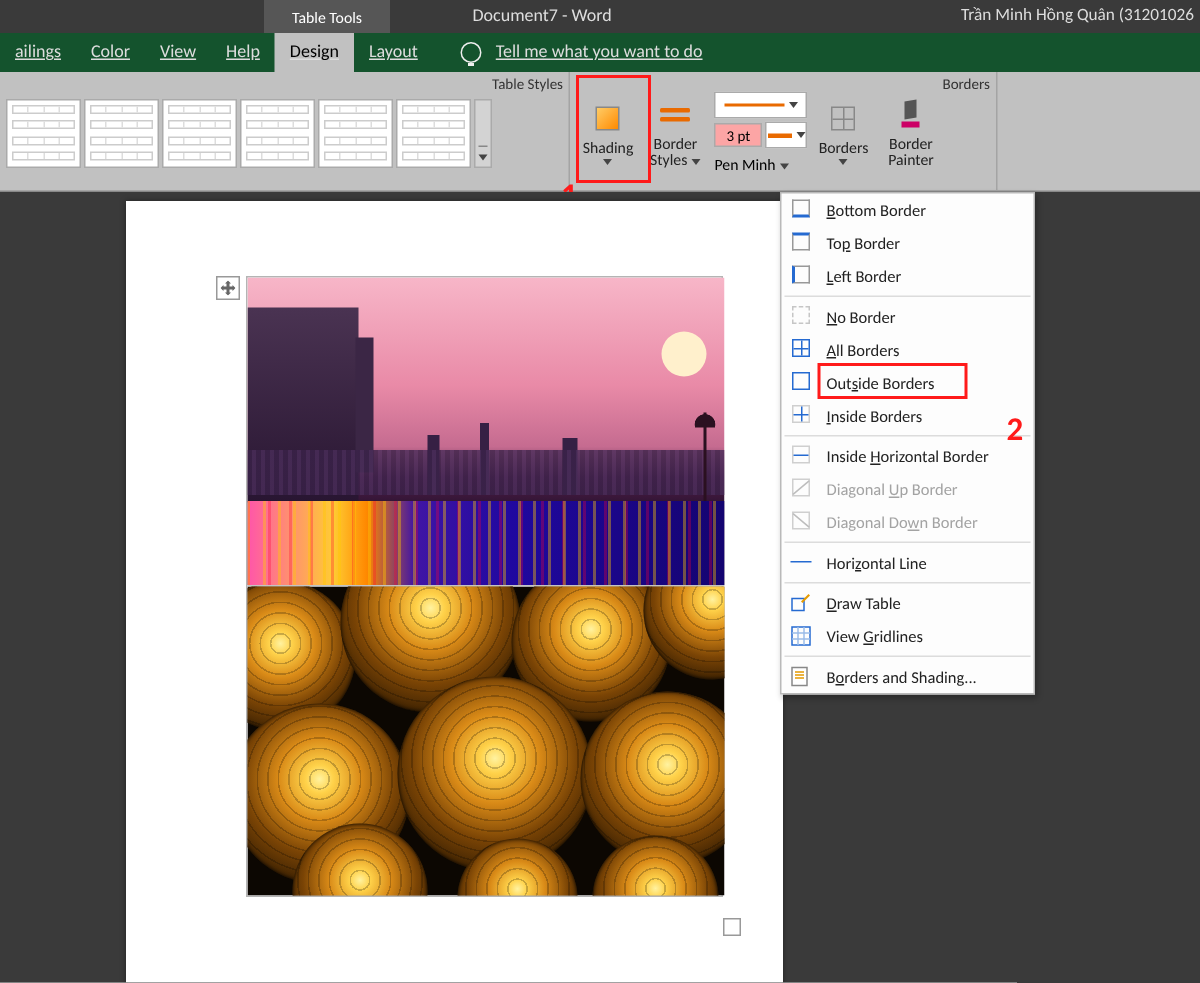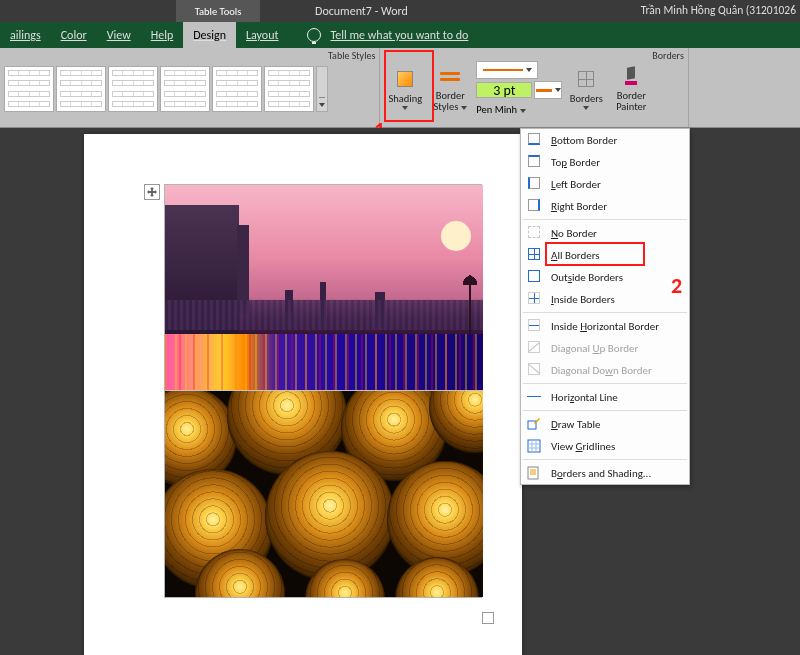--- a/index.html
+++ b/index.html
@@ -49,21 +49,21 @@
   .ic-borders::after { top: 50%; left: 0; right: 0; height: 1px; }
   .ic-painter { width: 16px; height: 18px; position: relative; }
   .ic-painter::before { content: ""; position: absolute; top: 0; left: 4px; width: 8px; height: 12px; background: #555; transform: skewY(-10deg); }
   .ic-painter::after { content: ""; position: absolute; bottom: 0; left: 2px; width: 12px; height: 4px; background: #c06; }
 
   
   .pen-rows { display: flex; flex-direction: column; gap: 2px; margin-left: 2px; }
   .pen-sample { width: 62px; height: 18px; border: 1px solid #aaa; background: #fff; display: flex; align-items: center; justify-content: center; cursor: pointer; }
   .pen-sample .line1 { width: 40px; height: 2px; background: #e96a00; }
   .pen-row2 { display: flex; align-items: center; gap: 2px; }
-  .pt-box { width: 56px; height: 16px; background: #bef264; border: 1px solid #aaa; font-size: 14px; display: flex; align-items: center; justify-content: center; }
+  .pt-box { width: 32px; height: 16px; background: #fca5a5; border: 1px solid #aaa; font-size: 10px; display: flex; align-items: center; justify-content: center; }
   .pen-color-lbl { font-size: 10.5px; margin-top: 2px; }
   .mini-caret { width: 0; height: 0; border-left: 3px solid transparent; border-right: 3px solid transparent; border-top: 4px solid #444; display: inline-block; margin-left: 3px; vertical-align: middle; }
 
   
   .hl-border-styles { position: absolute; left: 384px; top: 50px; width: 50px; height: 72px; border: 2.5px solid #ff1a1a; pointer-events: none; }
   .ann1 { position: absolute; left: 374px; top: 116px; color: #ff1a1a; font-weight: 700; font-size: 22px; pointer-events: none; }
   .hl-all-borders { position: absolute; border: 2.5px solid #ff1a1a; pointer-events: none; }
   .ann2 { position: absolute; color: #ff1a1a; font-weight: 700; font-size: 22px; pointer-events: none; }
 
   
@@ -436,26 +436,20 @@
         <span class="b-box"></span>
       </span>
       <span>To<u class="ak">p</u> Border</span>
     </div>
   <div class="mi b-left">
       <span class="mic">
         <span class="b-box"></span>
       </span>
       <span><u class="ak">L</u>eft Border</span>
     </div>
-  <div class="mi b-right">
-      <span class="mic">
-        <span class="b-box"></span>
-      </span>
-      <span><u class="ak">R</u>ight Border</span>
-    </div>
   <div class="sep"></div>
   <div class="mi b-none">
       <span class="mic">
         <span class="b-box"></span>
       </span>
       <span><u class="ak">N</u>o Border</span>
     </div>
   <div class="mi b-all" id="mi-all">
       <span class="mic">
         <span class="b-box"></span>

